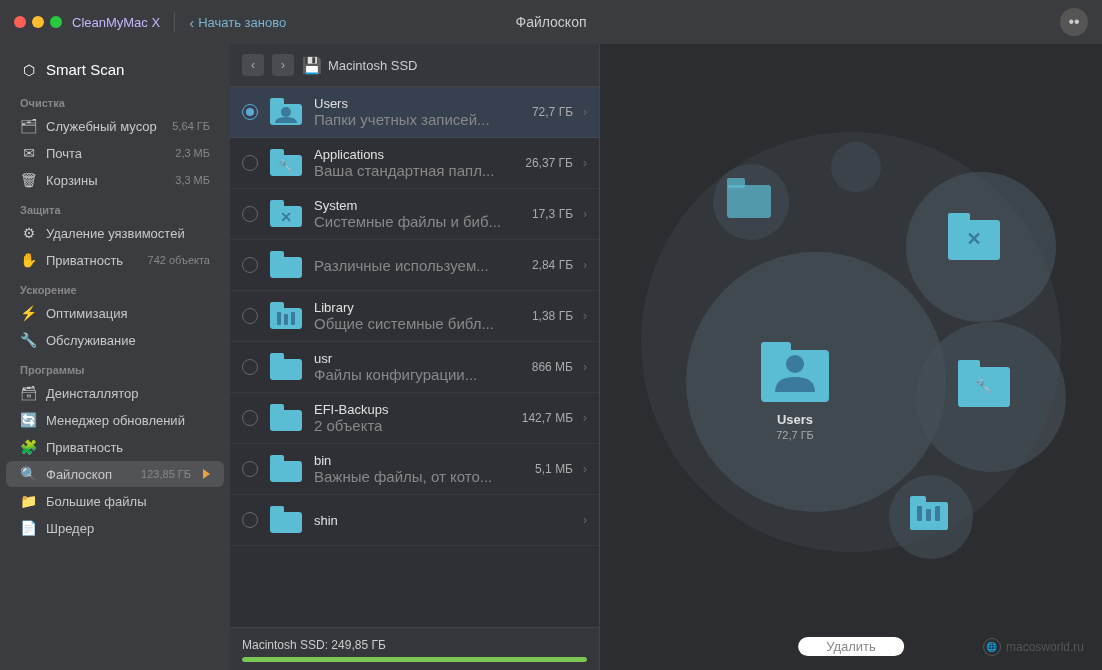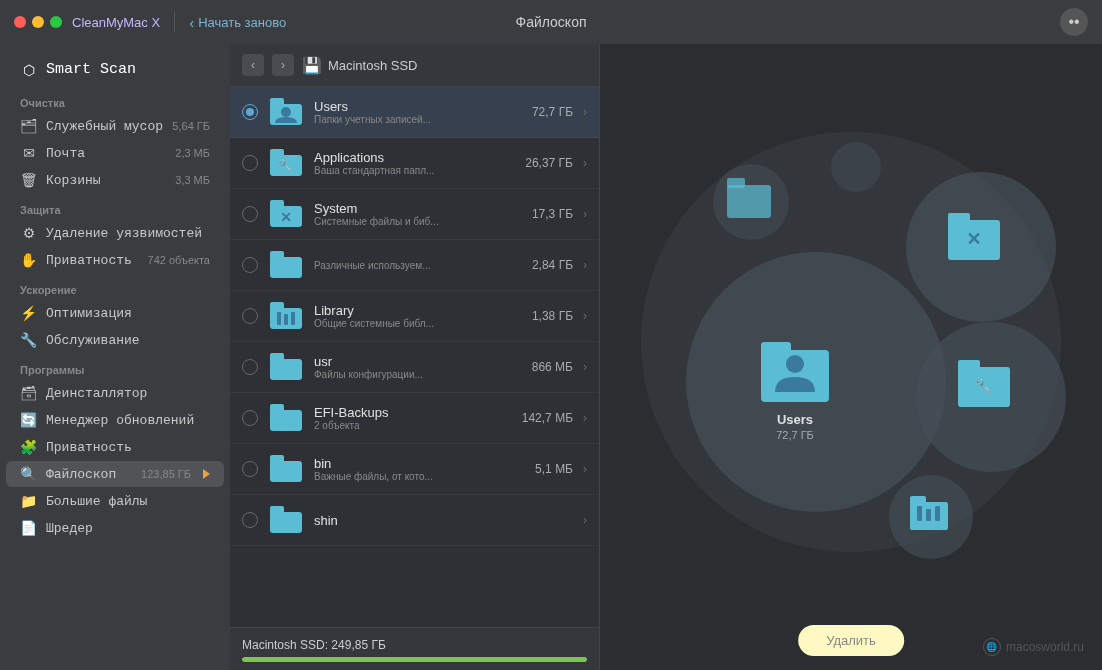--- a/index.html
+++ b/index.html
@@ -128,21 +128,21 @@
       padding: 10px 20px 3px;
       font-weight: 600;
       text-transform: none;
     }
     .sidebar-item-icon {
       font-size: 14px;
       width: 18px;
       text-align: center;
       flex-shrink: 0;
     }
-    .sidebar-item-label { flex: 1; font-family: Liberation Mono, monospace; }
+    .sidebar-item-label { flex: 1; }
     .sidebar-item-badge {
       font-size: 11px;
       color: #888;
       flex-shrink: 0;
     }
     .sidebar-arrow {
       display: inline-block;
       width: 0; height: 0;
       border-top: 5px solid transparent;
       border-bottom: 5px solid transparent;
@@ -227,21 +227,21 @@
       border-radius: 50%;
       background: #5ba8d4;
     }
     .file-info { flex: 1; min-width: 0; }
     .file-name {
       font-size: 13px;
       color: #e0e0e0;
       font-weight: 500;
     }
     .file-desc {
-      font-size: 10px;
+      font-size: 15px;
       color: #888;
       overflow: hidden;
       text-overflow: ellipsis;
       white-space: nowrap;
     }
     .file-size {
       font-size: 12px;
       color: #aaa;
       flex-shrink: 0;
     }
@@ -290,25 +290,25 @@
       display: flex;
       align-items: center;
       justify-content: center;
     }
 
     .delete-btn {
       position: absolute;
       bottom: 14px;
       left: 50%;
       transform: translateX(-50%);
-      background: #fef9c3;
+      background: #ffffff;
       color: #888;
       border: none;
       border-radius: 20px;
-      padding: 8px 28px;
+      padding: 2px 28px;
       font-size: 13px;
       cursor: pointer;
     }
 
     .watermark {
       position: absolute;
       bottom: 14px;
       right: 18px;
       font-size: 12px;
       color: #555;

